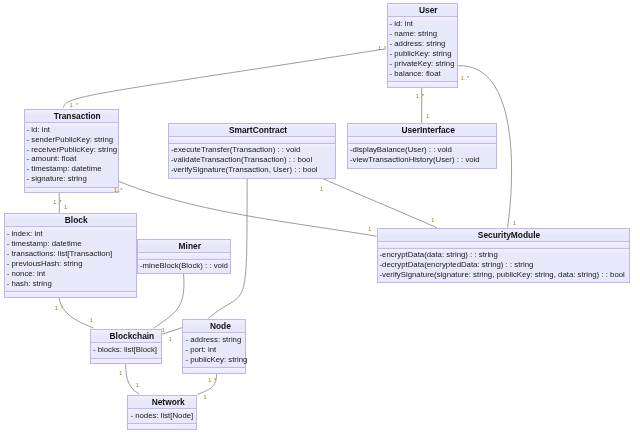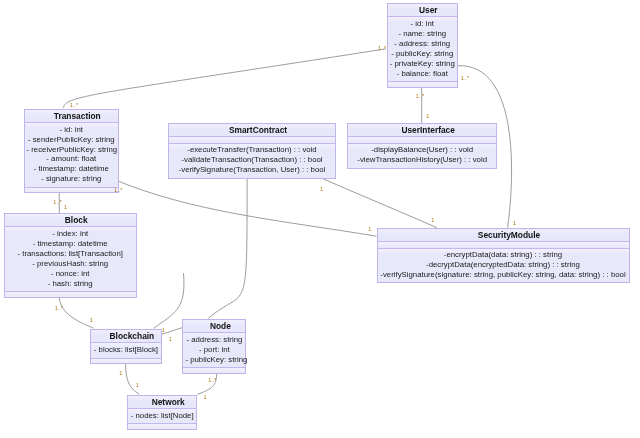--- a/index.html
+++ b/index.html
@@ -8,21 +8,21 @@
        font-family:"Liberation Sans",sans-serif;}
   #canvas{position:absolute;left:0;top:0;width:640px;height:438px;}
   svg.links{position:absolute;left:0;top:0;width:640px;height:438px;}
   path.link{fill:none;stroke:#8A8A8A;stroke-width:0.85;}
   text.mult{font-family:"Liberation Sans",sans-serif;font-size:5.5px;fill:#A8790F;}
   .uml{position:absolute;box-sizing:border-box;background:#E8E8FB;
        border:1px solid #C3B3EC;font-size:7.8px;line-height:9.9px;}
   .uml .title{font-weight:bold;text-align:center;color:#111;font-size:8.4px;
        line-height:12px;}
   .uml .sep{height:1px;background:#C5B6EE;}
-  .uml .body{padding:1px 2px 2.5px 2px;background:linear-gradient(to bottom,#F1F1FE 0px,#E8E8FB 5px);text-align:center;}
+  .uml .body{padding:1px 2px 2.5px 2px;background:linear-gradient(to bottom,#F1F1FE 0px,#E8E8FB 5px);}
   .uml .body.attrs{padding:2.2px 2px 2.8px 2px;}
   .uml .title{background:linear-gradient(to bottom,#EFEFFD 0px,#E7E7FB 6px);padding-left:12px;}
   .uml .body.empty{padding:0;height:6.3px;}
   .uml .body.empty.methods{height:4.3px;}
   .uml .row{white-space:nowrap;color:#1a1a1a;}
 </style>
 </head>
 <body>
 
 <svg class="links" id="links" viewBox="0 0 640 438">
@@ -96,20 +96,29 @@
         <div class="row">- index: int</div>
         <div class="row">- timestamp: datetime</div>
         <div class="row">- transactions: list[Transaction]</div>
         <div class="row">- previousHash: string</div>
         <div class="row">- nonce: int</div>
         <div class="row">- hash: string</div>
       </div>
       <div class="sep"></div>
       <div class="body methods empty"></div>
     </div>
+    <div class="uml" style="left: 137px; top: 238.6px; width: 93.5px;">
+      <div class="title">Miner</div>
+      <div class="sep"></div>
+      <div class="body empty"></div>
+      <div class="sep"></div>
+      <div class="body methods">
+        <div class="row">-mineBlock(Block) : : void</div>
+      </div>
+    </div>
     <div class="uml" style="left: 376.5px; top: 227.6px; width: 253px;">
       <div class="title">SecurityModule</div>
       <div class="sep"></div>
       <div class="body empty"></div>
       <div class="sep"></div>
       <div class="body methods">
         <div class="row">-encryptData(data: string) : : string</div>
         <div class="row">-decryptData(encryptedData: string) : : string</div>
         <div class="row">-verifySignature(signature: string, publicKey: string, data: string) : : bool</div>
       </div>

